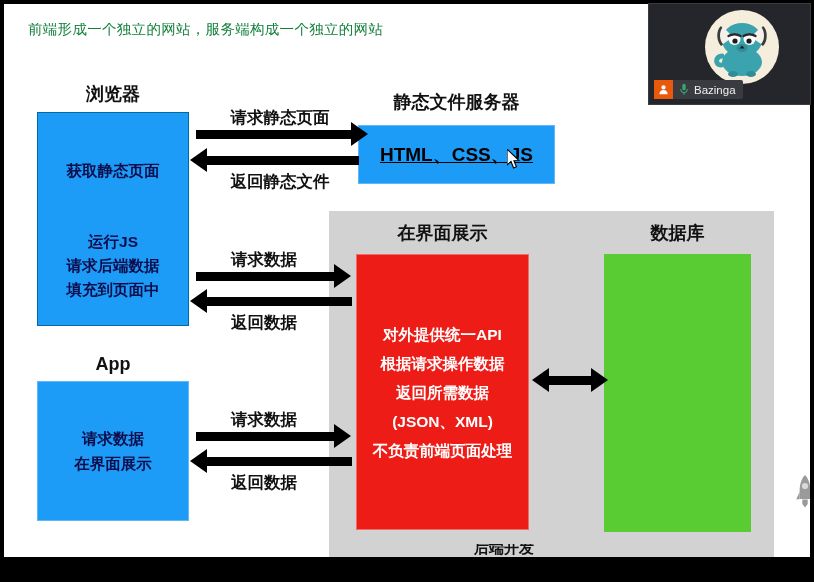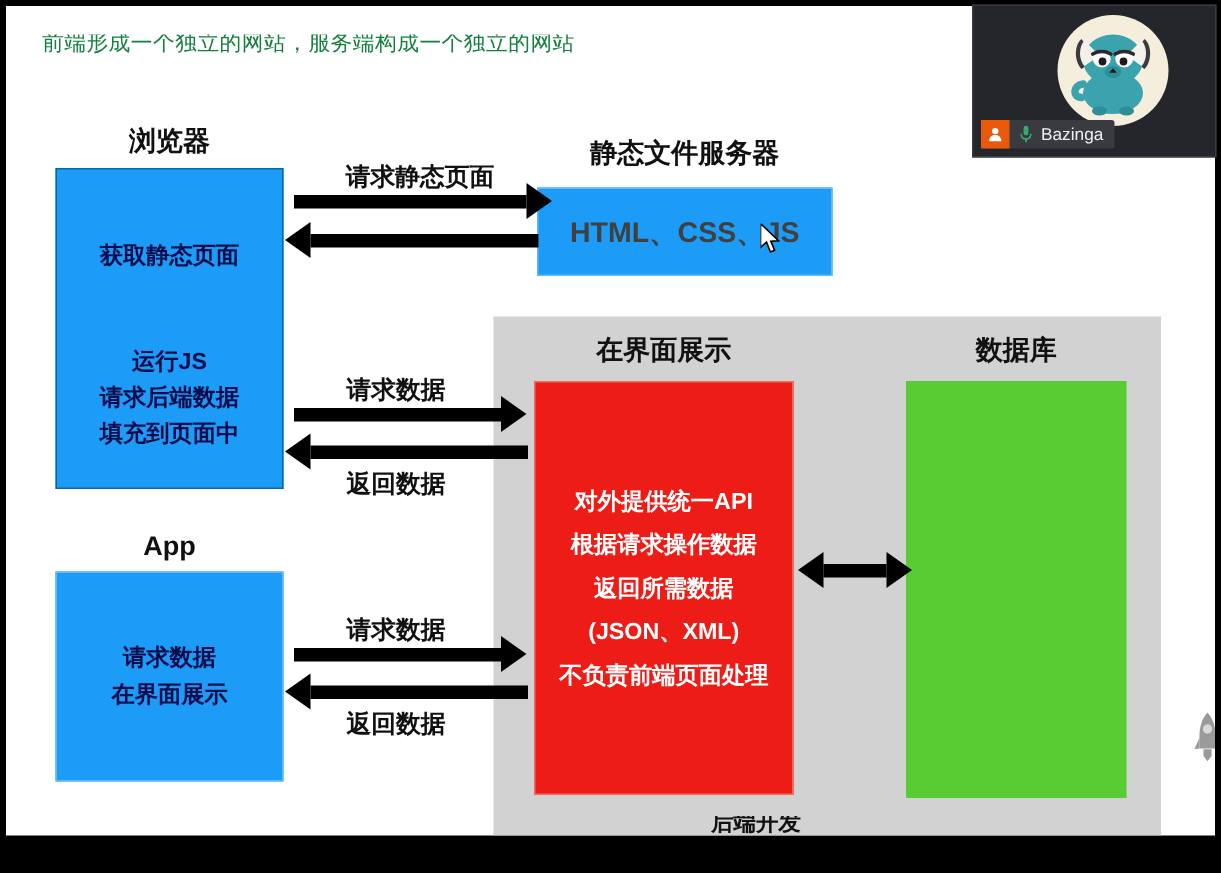--- a/index.html
+++ b/index.html
@@ -119,23 +119,24 @@
   
   #static-box {
     left: 354px;
     top: 121px;
     width: 197px;
     height: 59px;
     background: #1c9cf6;
     border: 1px solid #5fb9f7;
   }
   #static-box .line {
-    color: #404040;
+    color: #000000;
     font-size: 19px;
     font-weight: bold;
+    text-decoration: underline;
   }
 
   
   #backend-panel {
     position: absolute;
     left: 325px;
     top: 207px;
     width: 445px;
     height: 346px;
     background: #d2d2d2;
@@ -342,20 +343,21 @@
     </div>
 
     <div class="block" id="db-box"></div>
 
     <div class="arrow-label" style="left:196px; top:103px; width:160px;">请求静态页面</div>
     <div class="arrow-shaft" style="left:192px; top:126px; width:155px;"></div>
     <div class="arrow-head right" style="left:347px; top:118px;"></div>
 
     <div class="arrow-shaft" style="left:203px; top:152px; width:152px;"></div>
     <div class="arrow-head left" style="left:186px; top:144px;"></div>
+    <div class="arrow-label" style="left:196px; top:167px; width:160px;">返回静态文件</div>
 
     <div class="arrow-label" style="left:200px; top:245px; width:120px;">请求数据</div>
     <div class="arrow-shaft" style="left:192px; top:268px; width:138px;"></div>
     <div class="arrow-head right" style="left:330px; top:260px;"></div>
 
     <div class="arrow-shaft" style="left:203px; top:293px; width:145px;"></div>
     <div class="arrow-head left" style="left:186px; top:285px;"></div>
     <div class="arrow-label" style="left:200px; top:308px; width:120px;">返回数据</div>
 
     <div class="arrow-label" style="left:200px; top:405px; width:120px;">请求数据</div>

